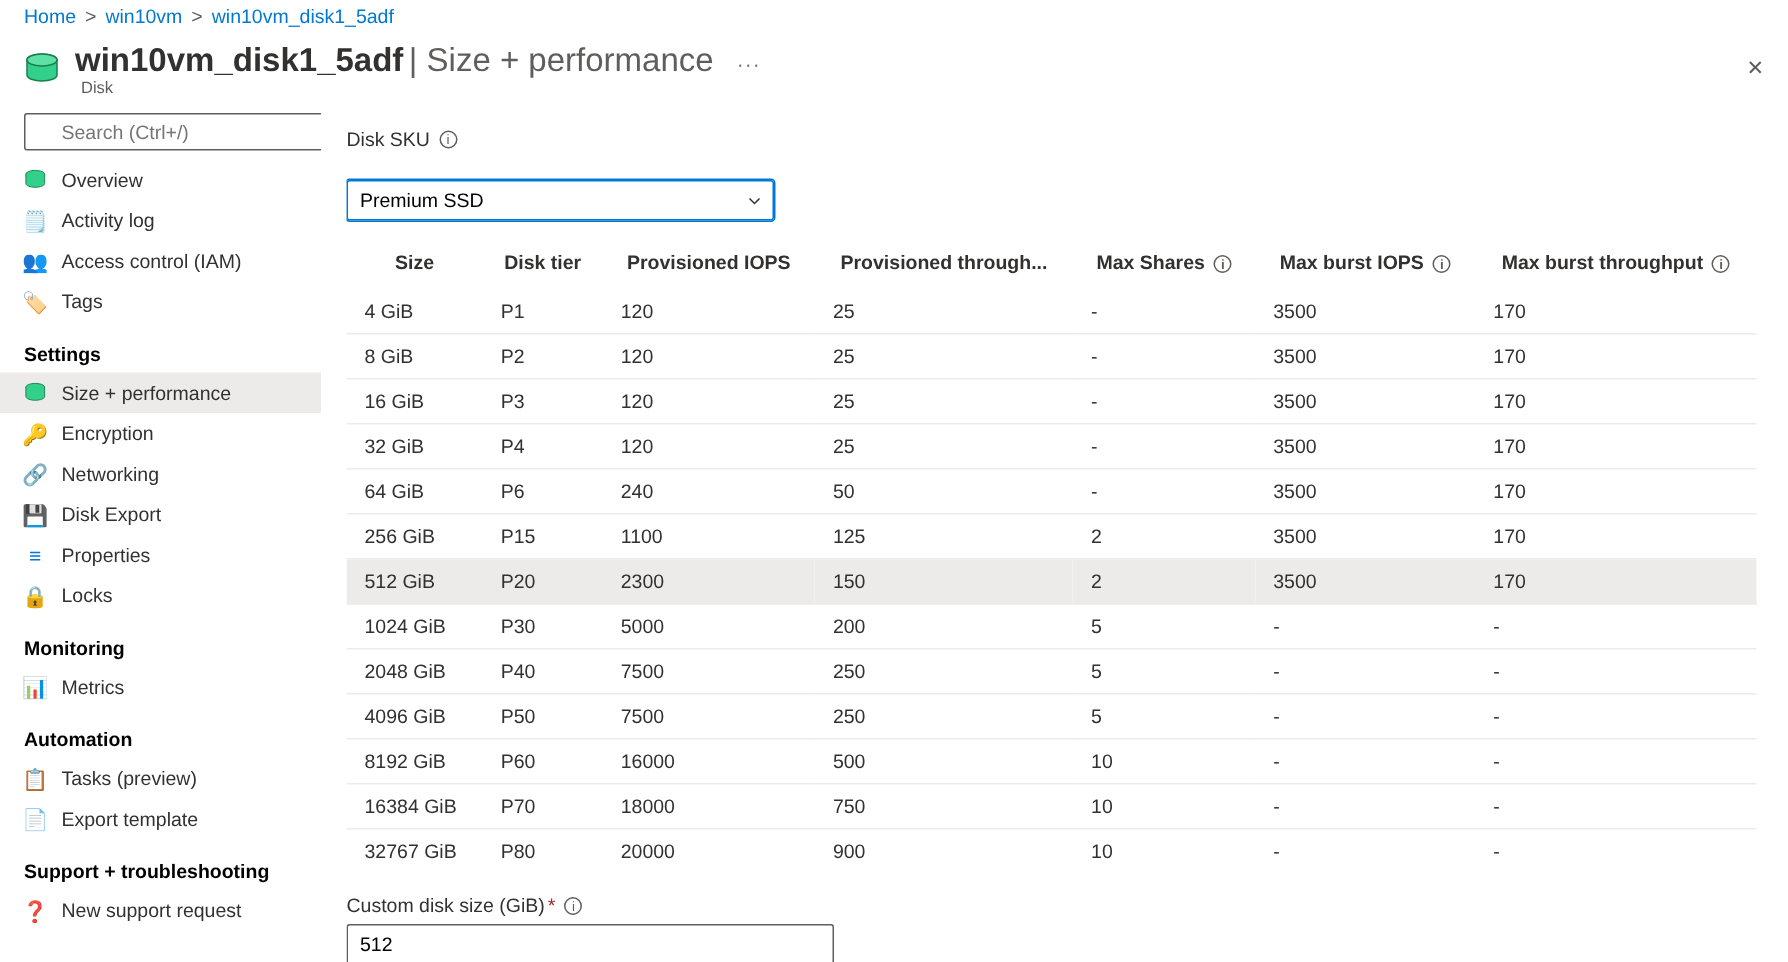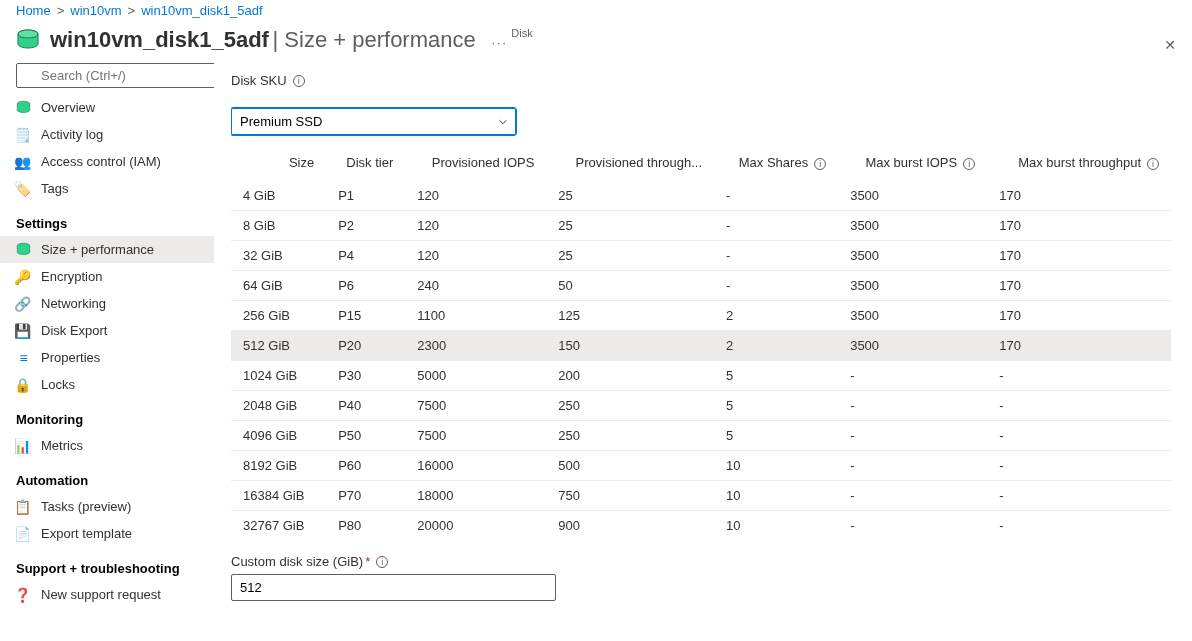--- a/index.html
+++ b/index.html
@@ -25,42 +25,42 @@
 .nav-item .ic{width:15px;height:15px;margin-right:10px;display:flex;align-items:center;justify-content:center;font-size:14px}
 .nav-section{padding:14px 10px 5px 16px;font-size:13px;font-weight:600;color:#000000}
 .main{flex:1;display:flex;flex-direction:column;overflow:hidden;padding-left:16px}
 .main-scroll{flex:1;overflow:auto;padding-top:14px;padding-right:16px}
 .label-row{display:flex;align-items:center;margin-bottom:20px;font-size:13px;color:#323130}
 .info-icon{width:12px;height:12px;border:1px solid #605e5c;border-radius:50%;margin-left:6px;font-size:9px;display:inline-flex;align-items:center;justify-content:center;color:#605e5c}
 .select-wrap{position:relative;width:285px}
 .select{width:100%;border:1px solid #0078d4;outline:1px solid #0078d4;border-radius:2px;padding:5px 8px;font-size:13px;background:#fff;appearance:none;cursor:pointer}
 .select-wrap .chev{position:absolute;right:8px;top:9px;width:10px;height:10px;pointer-events:none}
 .table{margin-top:10px;width:940px;border-collapse:collapse;font-size:13px}
-.table th{text-align:right;font-weight:400;padding:10px 12px;border-bottom:1px solid transparent;color:#323130;white-space:nowrap}
+.table th{text-align:center;font-weight:700;padding:10px 12px;border-bottom:1px solid transparent;color:#323130;white-space:nowrap}
 .table td{padding:7px 12px;color:#323130}
 .table tbody tr{border-top:1px solid #edebe9;cursor:pointer}
 .table tbody tr.selected{background:#edebe9}
 .custom-label{margin-top:14px;display:flex;align-items:center}
 .req{color:#a4262c;margin-left:2px}
 .custom-input{width:325px;border:1px solid #605e5c;border-radius:2px;padding:5px 8px;font-size:13px;margin-top:5px}
 </style>
 </head>
 <body>
 
 <div class="breadcrumb"><span>Home</span><span class="sep">&gt;</span><span>win10vm</span><span class="sep">&gt;</span><span>win10vm_disk1_5adf</span></div>
 
 <div class="header">
   <span class="disk-icon">
     <svg viewBox="0 0 24 24" width="24" height="24">
         <ellipse cx="12" cy="6" rx="10" ry="4" fill="#32d08a" stroke="#198050" stroke-width="1"></ellipse>
         <path d="M2 6v10c0 2.2 4.5 4 10 4s10-1.8 10-4V6" fill="#32d08a" stroke="#198050" stroke-width="1"></path>
         <ellipse cx="12" cy="6" rx="10" ry="4" fill="#5ee0a6" stroke="#198050" stroke-width="1"></ellipse>
       </svg>
   </span>
-  <div style="display:flex;flex-direction:row">
+  <div style="display:flex;flex-direction:column">
     <div>
       <span class="title">win10vm_disk1_5adf</span>
       <span class="subtitle"> | </span><span class="subtitle">Size + performance</span>
       <span class="more">···</span>
     </div>
     <span class="sub2">Disk</span>
   </div>
   <span class="close">✕</span>
 </div>
 
@@ -190,20 +190,29 @@
             <tr>
               <td>8 GiB</td>
               <td>P2</td>
               <td>120</td>
               <td>25</td>
               <td>-</td>
               <td>3500</td>
               <td>170</td>
             </tr>
             <tr>
+              <td>16 GiB</td>
+              <td>P3</td>
+              <td>120</td>
+              <td>25</td>
+              <td>-</td>
+              <td>3500</td>
+              <td>170</td>
+            </tr>
+            <tr>
               <td>32 GiB</td>
               <td>P4</td>
               <td>120</td>
               <td>25</td>
               <td>-</td>
               <td>3500</td>
               <td>170</td>
             </tr>
             <tr>
               <td>64 GiB</td>

